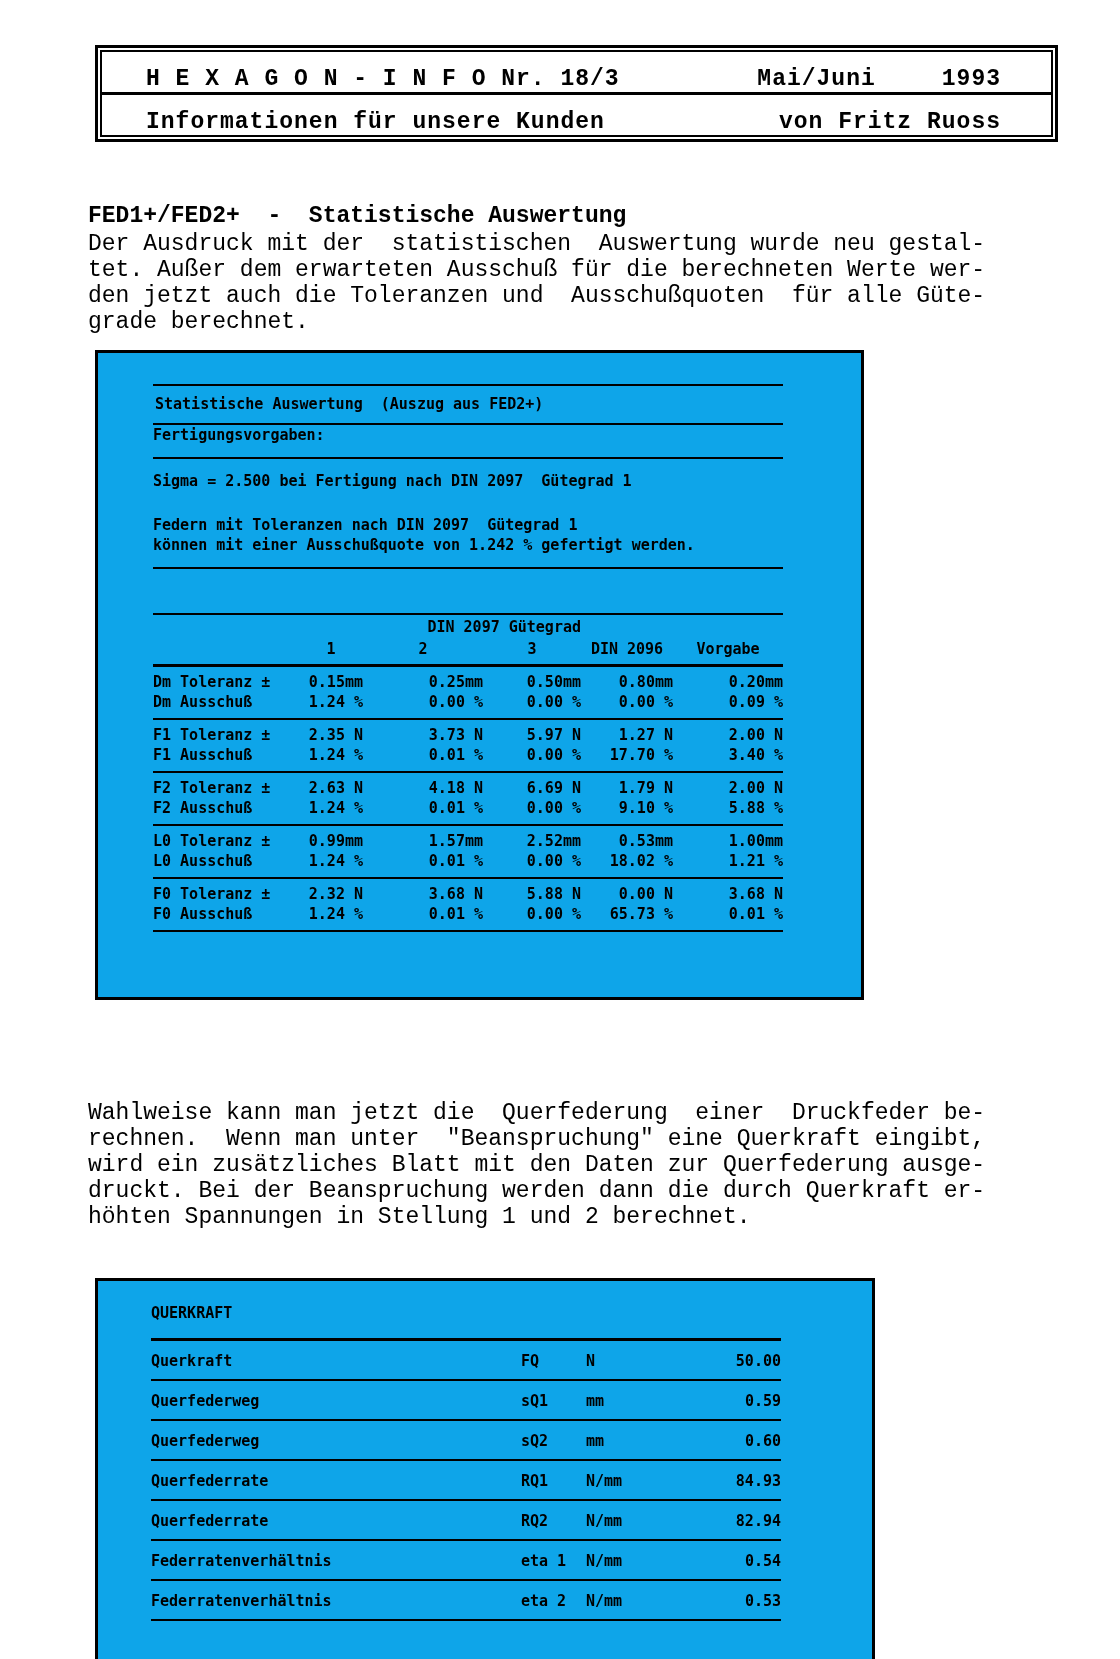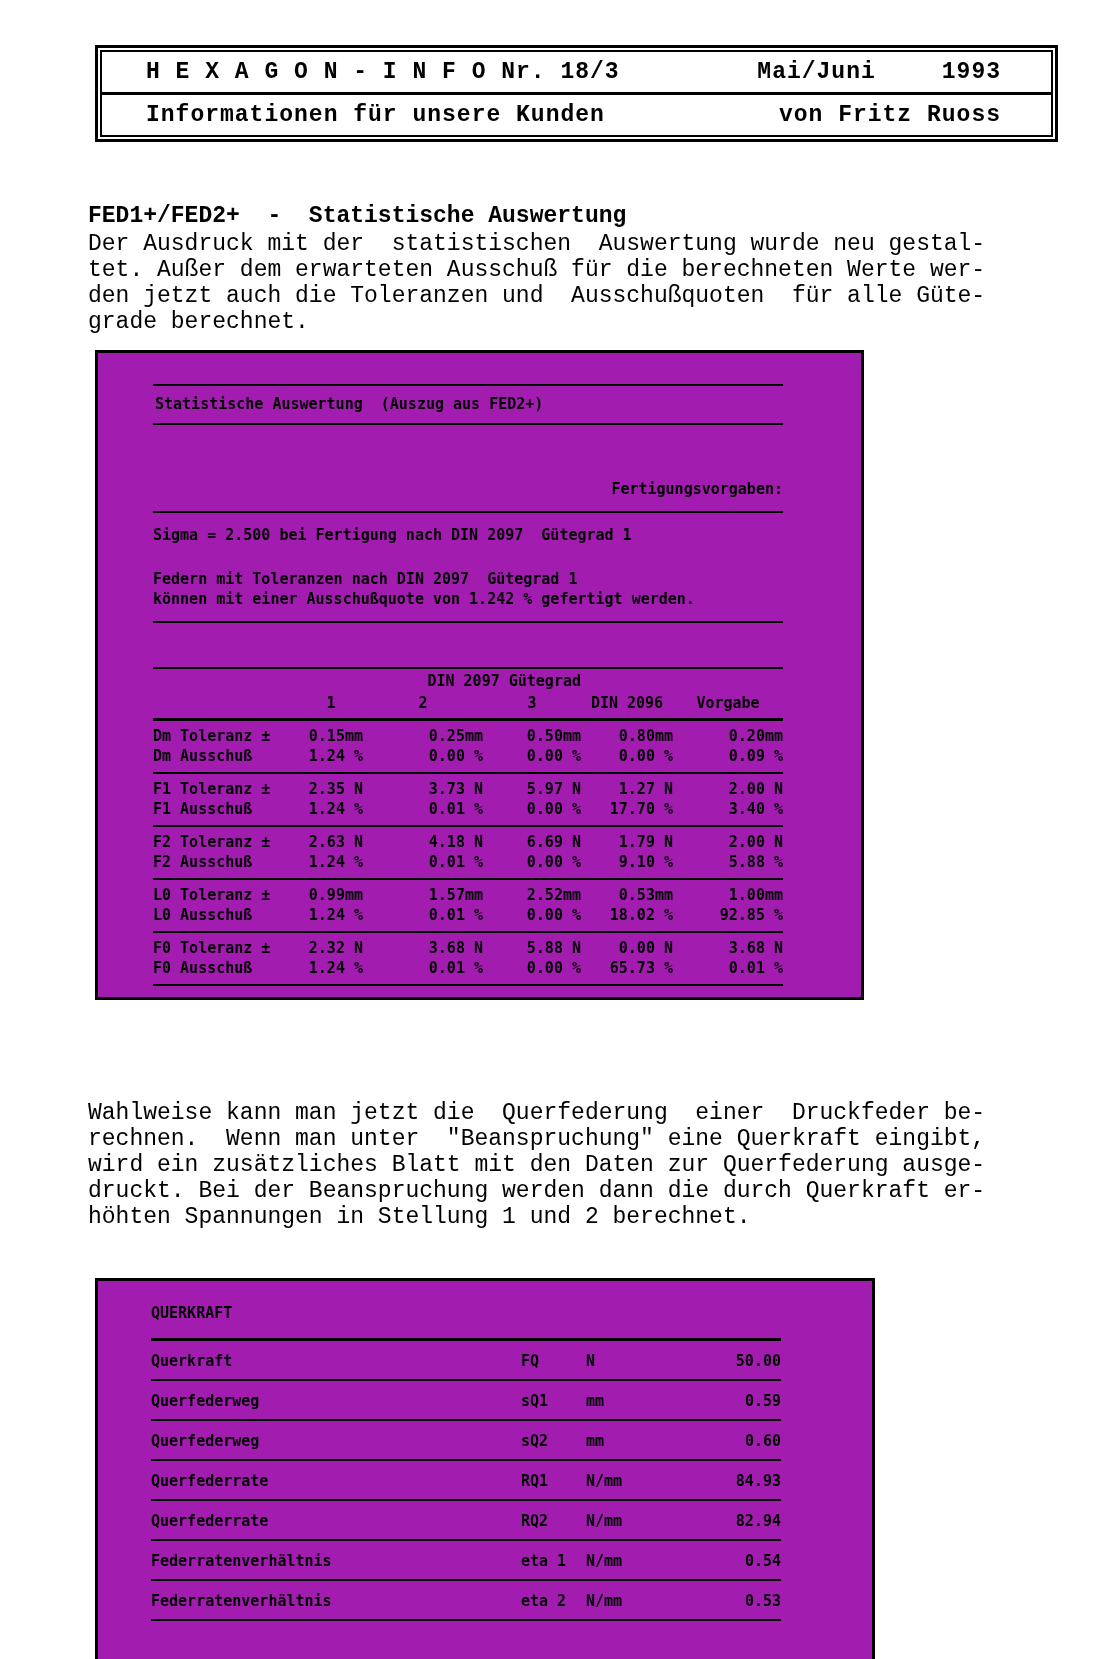--- a/index.html
+++ b/index.html
@@ -4,41 +4,41 @@
 <style>
   html,body{margin:0;padding:0;background:#fff;}
   .page{position:relative;width:1120px;height:1659px;background:#ffffff;color:#000;
         font-family:"Liberation Mono", monospace;overflow:hidden;}
 
   
   .hdr-box{position:absolute;left:95px;top:45px;width:963px;height:97px;
            border:3px solid #000;box-sizing:border-box;}
   .hdr-inner{position:absolute;left:2px;top:2px;right:2px;bottom:2px;
              border:2px solid #000;display:flex;flex-direction:column;}
-  .hdr-row{flex:1;display:flex;align-items:center;padding:0 50px 0 44px;
+  .hdr-row{flex:1;display:flex;align-items:flex-end;padding:0 50px 0 44px;
            font-weight:bold;font-size:23px;letter-spacing:1px;white-space:nowrap;}
   .hdr-row.first{border-bottom:3px solid #000;}
   .hdr-left{flex:1;}
   .hdr-right{display:flex;gap:66px;}
 
   
   .section{position:absolute;left:88px;width:980px;font-size:23px;line-height:26px;}
   .sec-heading{font-weight:bold;white-space:pre;}
   .sec-body{white-space:pre;margin-top:2px;}
 
   
   .pbox{position:absolute;left:95px;border:3px solid #000;box-sizing:border-box;
         font-family:"DejaVu Sans Mono", monospace;font-weight:bold;font-size:15px;
-        line-height:20px;background:#a21caf;}
+        line-height:20px;background:#0ea5e9;}
   .pbox .content{margin-left:55px;width:630px;}
   .rl{border-top:2px solid #000;height:0;}
 
   
   .p1-title{padding:8px 2px 9px 2px;white-space:pre;}
-  .p1-sub{margin-top:54px;white-space:pre;text-align:right;}
+  .p1-sub{white-space:pre;}
   .p1-rl-sub{margin-top:12px;}
   .p1-sigma{margin-top:12px;white-space:pre;}
   .p1-note1{margin-top:24px;white-space:pre;}
   .p1-note2{white-space:pre;}
   .p1-rl-note{margin-top:12px;}
   .p1-rl-table{margin-top:44px;}
   .tbl-grouphdr{margin-top:2px;margin-left:146px;width:282px;text-align:right;white-space:pre;}
   .tbl-cols{display:grid;grid-template-columns:146px 64px 120px 98px 92px 110px;margin-top:2px;}
   .tbl-cols .c{text-align:center;white-space:pre;}
   .tbl-rl-head{margin-top:5px;border-top:3px solid #000;height:0;}
@@ -179,21 +179,21 @@
           <span class="num">2.52mm</span>
           <span class="num">0.53mm</span>
           <span class="num">1.00mm</span>
         </div>
         <div class="trow">
           <span class="lab">L0 Ausschuß</span>
           <span class="num">1.24 %</span>
           <span class="num">0.01 %</span>
           <span class="num">0.00 %</span>
           <span class="num">18.02 %</span>
-          <span class="num">92.85 %</span>
+          <span class="num">1.21 %</span>
         </div>
       </div>
 
       <div class="grp">
         <div class="trow">
           <span class="lab">F0 Toleranz ±</span>
           <span class="num">2.32 N</span>
           <span class="num">3.68 N</span>
           <span class="num">5.88 N</span>
           <span class="num">0.00 N</span>

